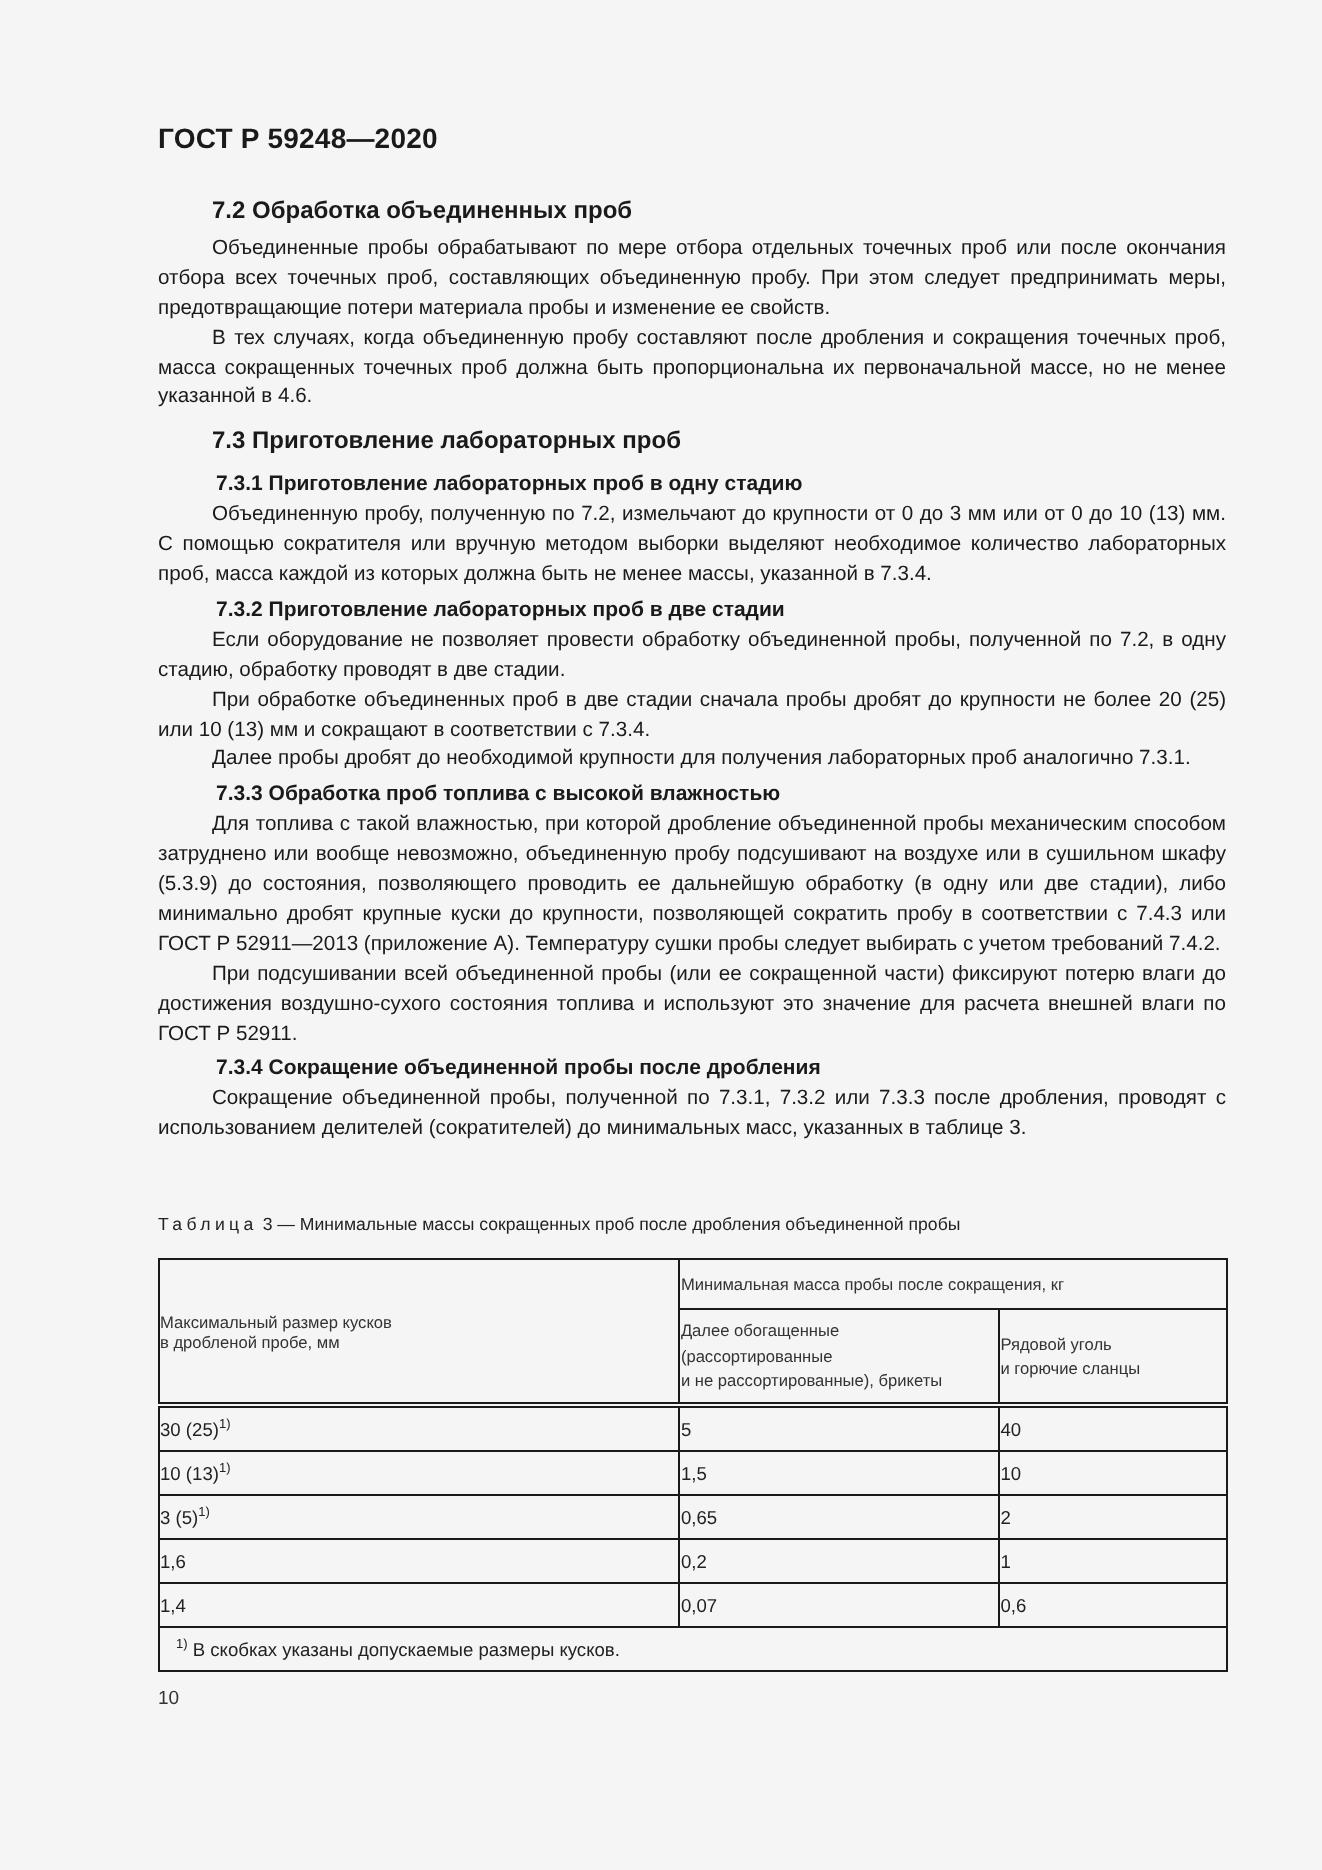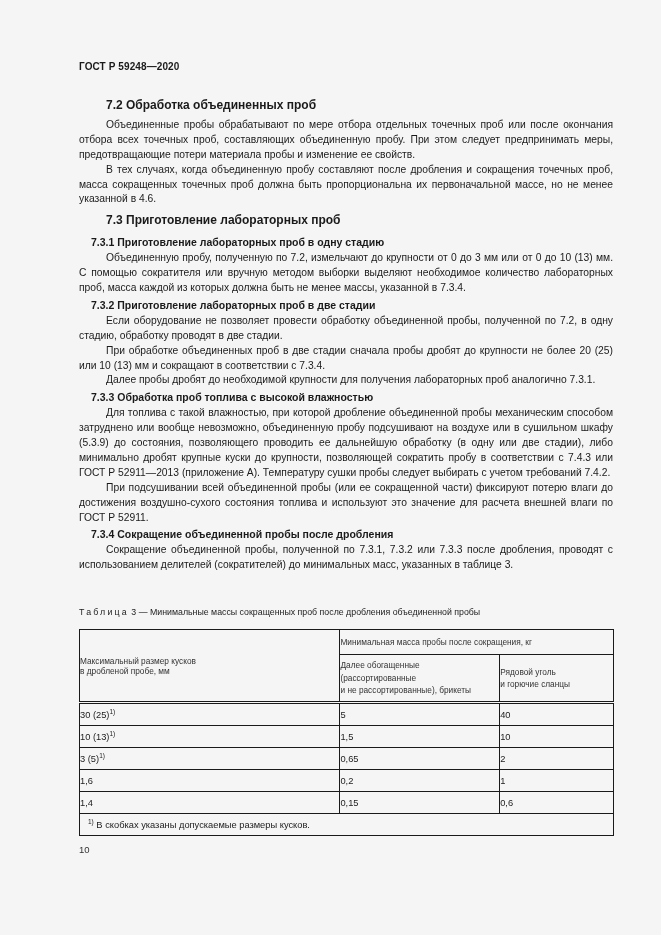--- a/index.html
+++ b/index.html
@@ -6,34 +6,34 @@
   body {
     width: 661px; height: 935px;
     background: #f5f5f5;
     position: relative;
     overflow: hidden;
     font-family: "Liberation Sans", sans-serif;
     color: #1a1a1a;
   }
   .doc-id {
     position: absolute; left: 79px; top: 61px;
-    font-weight: bold; font-size: 10px; letter-spacing: 0.1px;
+    font-weight: bold; font-size: 14px; letter-spacing: 0.1px;
   }
   .body-text {
     position: absolute; left: 79px; top: 93px; width: 534px;
     font-size: 10.3px; line-height: 14.9px; text-align: justify;
   }
   .body-text p { margin: 0; }
   .body-text p.ind { text-indent: 27px; }
   .body-text h3 {
     margin: 5px 0 5px 27px; font-size: 12px; font-weight: bold; line-height: 14.9px;
   }
   .body-text h3.big { margin-top: 6px; margin-bottom: 7px; }
   .body-text h4 {
-    margin: 2px 0 1px 12px; font-size: 10.5px; font-weight: bold; line-height: 14.9px;
+    margin: 2px 0 1px 29px; font-size: 10.5px; font-weight: bold; line-height: 14.9px;
   }
   .caption {
     position: absolute; left: 79px; top: 607px;
     font-size: 8.8px; color: #222;
   }
   .caption .spaced { letter-spacing: 2.2px; }
   table.tbl {
     position: absolute; left: 79px; top: 629px;
     width: 535px;
     border-collapse: collapse;
@@ -124,21 +124,21 @@
     <td>0,65</td>
     <td>2</td>
   </tr>
   <tr class="data">
     <td>1,6</td>
     <td>0,2</td>
     <td>1</td>
   </tr>
   <tr class="data">
     <td>1,4</td>
-    <td>0,15</td>
+    <td>0,07</td>
     <td>0,6</td>
   </tr>
   <tr>
     <td colspan="3" class="foot"><sup>1)</sup><span> В скобках указаны допускаемые размеры кусков.</span></td>
   </tr>
 </tbody>
   </table>
 
 <div class="page-num">10</div>
 

